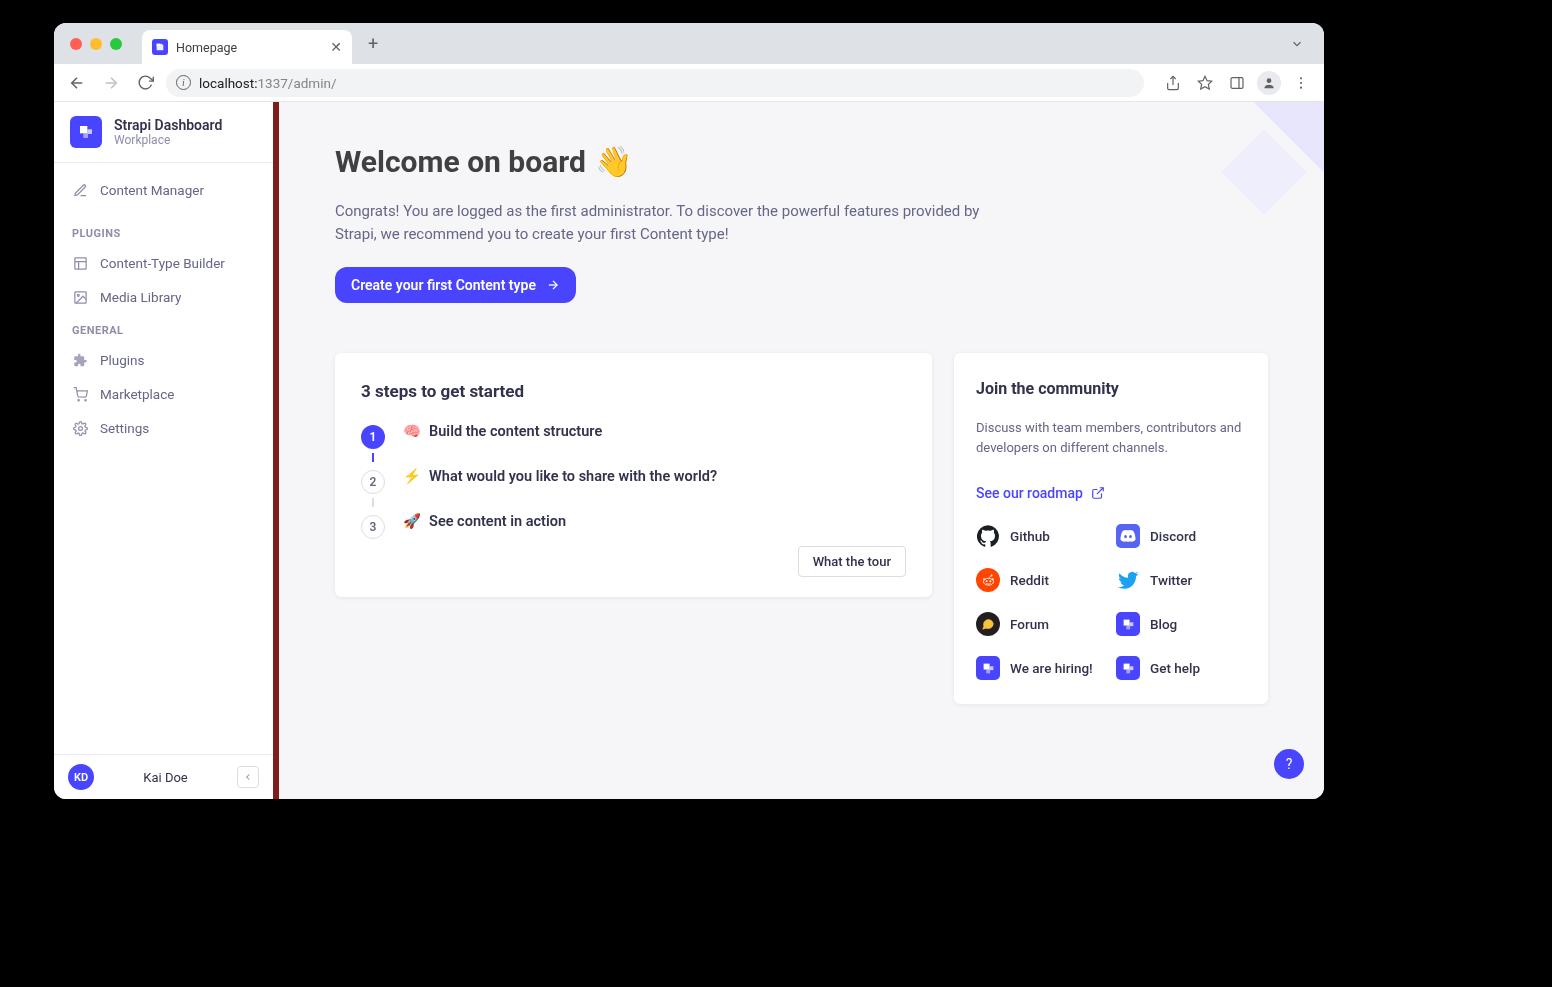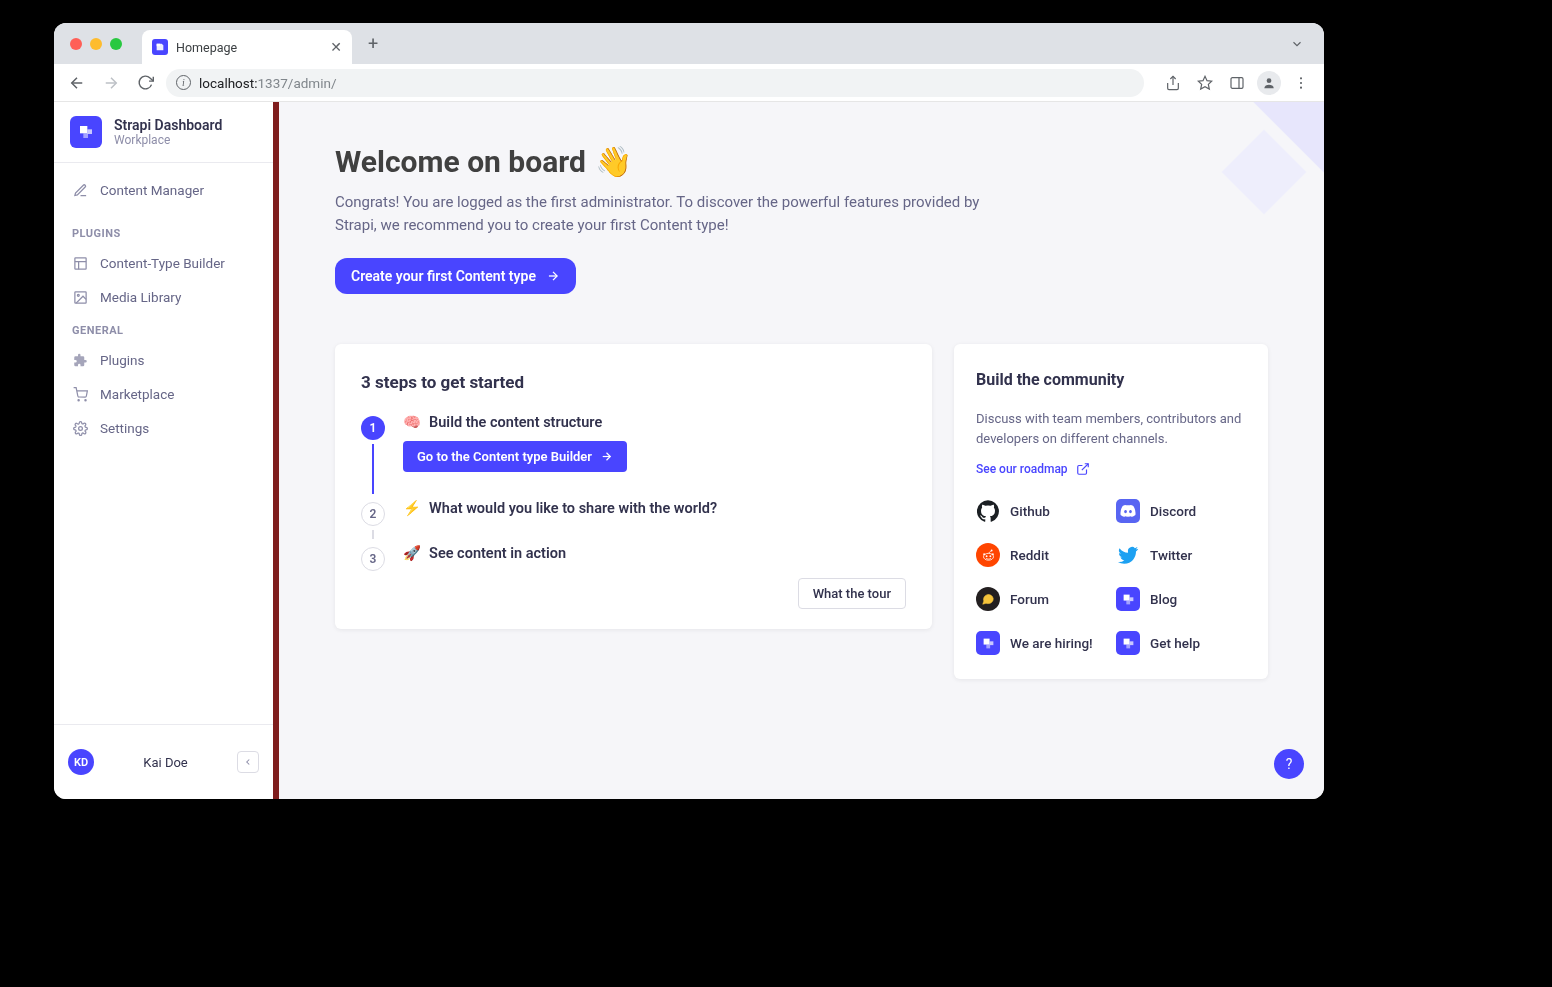--- a/index.html
+++ b/index.html
@@ -104,29 +104,29 @@
 .nav-item {
   display:flex; align-items:center; gap:12px;
   padding: 9px 18px;
   font-size: 13.5px;
   color:#666687;
   cursor:pointer;
 }
 .nav-item .nicon { width:16px; height:16px; color:#8e8ea9; display:flex; align-items:center; justify-content:center; }
 .nav-section-label { font-size:11px; letter-spacing:0.5px; font-weight:700; color:#8e8ea9; padding: 10px 18px 6px; }
 
-.sidebar-footer { margin-top:auto; border-top:1px solid #eaeaef; padding:24px 14px; display:flex; align-items:center; gap:10px; }
+.sidebar-footer { margin-top:auto; border-top:1px solid #eaeaef; padding:9px 14px; display:flex; align-items:center; gap:10px; }
 .user-avatar { width:26px; height:26px; background:#4945ff; color:#fff; font-size:11px; font-weight:600; border-radius:50%; display:flex; align-items:center; justify-content:center; }
 .user-name { flex:1; font-size:13px; color:#32324d; text-align:center; }
 .collapse-btn { width:22px; height:22px; border:1px solid #dcdce4; border-radius:4px; display:flex; align-items:center; justify-content:center; color:#8e8ea9; cursor:pointer; }
 
 .main { flex:1; background:#f6f6f9; overflow:auto; position:relative; padding: 0 0 30px 0; }
 .main-inner { padding: 42px 56px 20px; }
 .welcome-title { font-size: 30px; font-weight:700; color:#404040; display:flex; align-items:center; gap:10px;}
-.welcome-sub { margin-top:12px; font-size:15px; line-height:1.5; color:#666687; max-width:650px; }
+.welcome-sub { margin-top:21px; font-size:15px; line-height:1.5; color:#666687; max-width:650px; }
 .cta-btn {
   margin-top:22px;
   display:inline-flex; align-items:center; gap:10px;
   background:#4945ff; color:#fff;
   font-size:14px; font-weight:600;
   padding: 10px 16px;
   border:none; border-radius:12px; cursor:pointer;
 }
 .cta-btn svg { width:14px; height:14px; }
 
@@ -151,21 +151,21 @@
 }
 .step-line { position:absolute; left:11px; top:30px; bottom:6px; width:2px; background:#4945ff; }
 .step-line.inactive { background:#dcdce4; }
 .step:last-child .step-line { display:none; }
 
 .skip-row { display:flex; justify-content:flex-end; margin-top:6px; }
 .skip-btn { background:#fff; border:1px solid #dcdce4; color:#32324d; font-size:13px; font-weight:500; padding:7px 14px; border-radius:4px; cursor:pointer; }
 
 .community-title { font-size:16px; font-weight:700; color:#32324d; }
 .community-sub { margin-top:20px; font-size:13px; line-height:1.5; color:#666687; }
-.roadmap-link { margin-top:14px; display:inline-flex; align-items:center; gap:8px; color:#4945ff; font-size:12px; font-weight:500; cursor:pointer; }
+.roadmap-link { margin-top:28px; display:inline-flex; align-items:center; gap:8px; color:#4945ff; font-size:14px; font-weight:500; cursor:pointer; }
 .community-grid { margin-top:22px; display:grid; grid-template-columns:1fr 1fr; row-gap:20px; column-gap:10px; }
 .clink { display:flex; align-items:center; gap:10px; cursor:pointer; }
 .clink-icon { width:24px; height:24px; border-radius:5px; display:flex; align-items:center; justify-content:center; flex-shrink:0; }
 .clink-label { font-size:13.5px; font-weight:500; color:#32324d; }
 
 .help-fab { position:absolute; right:20px; bottom:20px; width:30px; height:30px; background:#4945ff; color:#fff; border-radius:50%; display:flex; align-items:center; justify-content:center; font-size:14px; cursor:pointer; }
 
 .deco-tri { position:absolute; right:0; top:0; width:140px; height:120px; overflow:hidden; pointer-events:none; opacity:0.5;}
 .deco-tri::before, .deco-tri::after { content:""; position:absolute; background:#d9d8ff; }
 .deco-tri::before { width:100px; height:100px; right:-50px; top:-50px; transform:rotate(45deg); }
@@ -376,27 +376,20 @@
           <div class="steps-title">3 steps to get started</div>
 
           <div class="step">
             <div class="step-line"></div>
             <div class="step-badge active">1</div>
             <div class="step-body">
               <div class="step-heading">
                 <span>🧠</span>
                 <span>Build the content structure</span>
               </div>
-              <button class="step-action">
-                <span>Go to the Content type Builder</span>
-                <svg width="13" height="13" viewBox="0 0 24 24" fill="none" stroke="currentColor" stroke-width="2.2">
-                    <line x1="5" y1="12" x2="19" y2="12"></line>
-                    <polyline points="12 5 19 12 12 19"></polyline>
-                  </svg>
-              </button>
             </div>
           </div>
 
           <div class="step">
             <div class="step-line inactive"></div>
             <div class="step-badge inactive">2</div>
             <div class="step-body">
               <div class="step-heading">
                 <span>⚡</span>
                 <span>What would you like to share with the world?</span>
@@ -413,21 +406,21 @@
               </div>
             </div>
           </div>
 
           <div class="skip-row">
             <button class="skip-btn">What the tour</button>
           </div>
         </div>
 
         <div class="card community">
-          <div class="community-title">Build the community</div>
+          <div class="community-title">Join the community</div>
           <div class="community-sub">Discuss with team members, contributors and developers on different channels.</div>
           <div class="roadmap-link">
             <span>See our roadmap</span>
             <svg width="14" height="14" viewBox="0 0 24 24" fill="none" stroke="currentColor" stroke-width="2">
                 <path d="M18 13v6a2 2 0 0 1-2 2H5a2 2 0 0 1-2-2V8a2 2 0 0 1 2-2h6"></path>
                 <polyline points="15 3 21 3 21 9"></polyline>
                 <line x1="10" y1="14" x2="21" y2="3"></line>
               </svg>
           </div>
 

